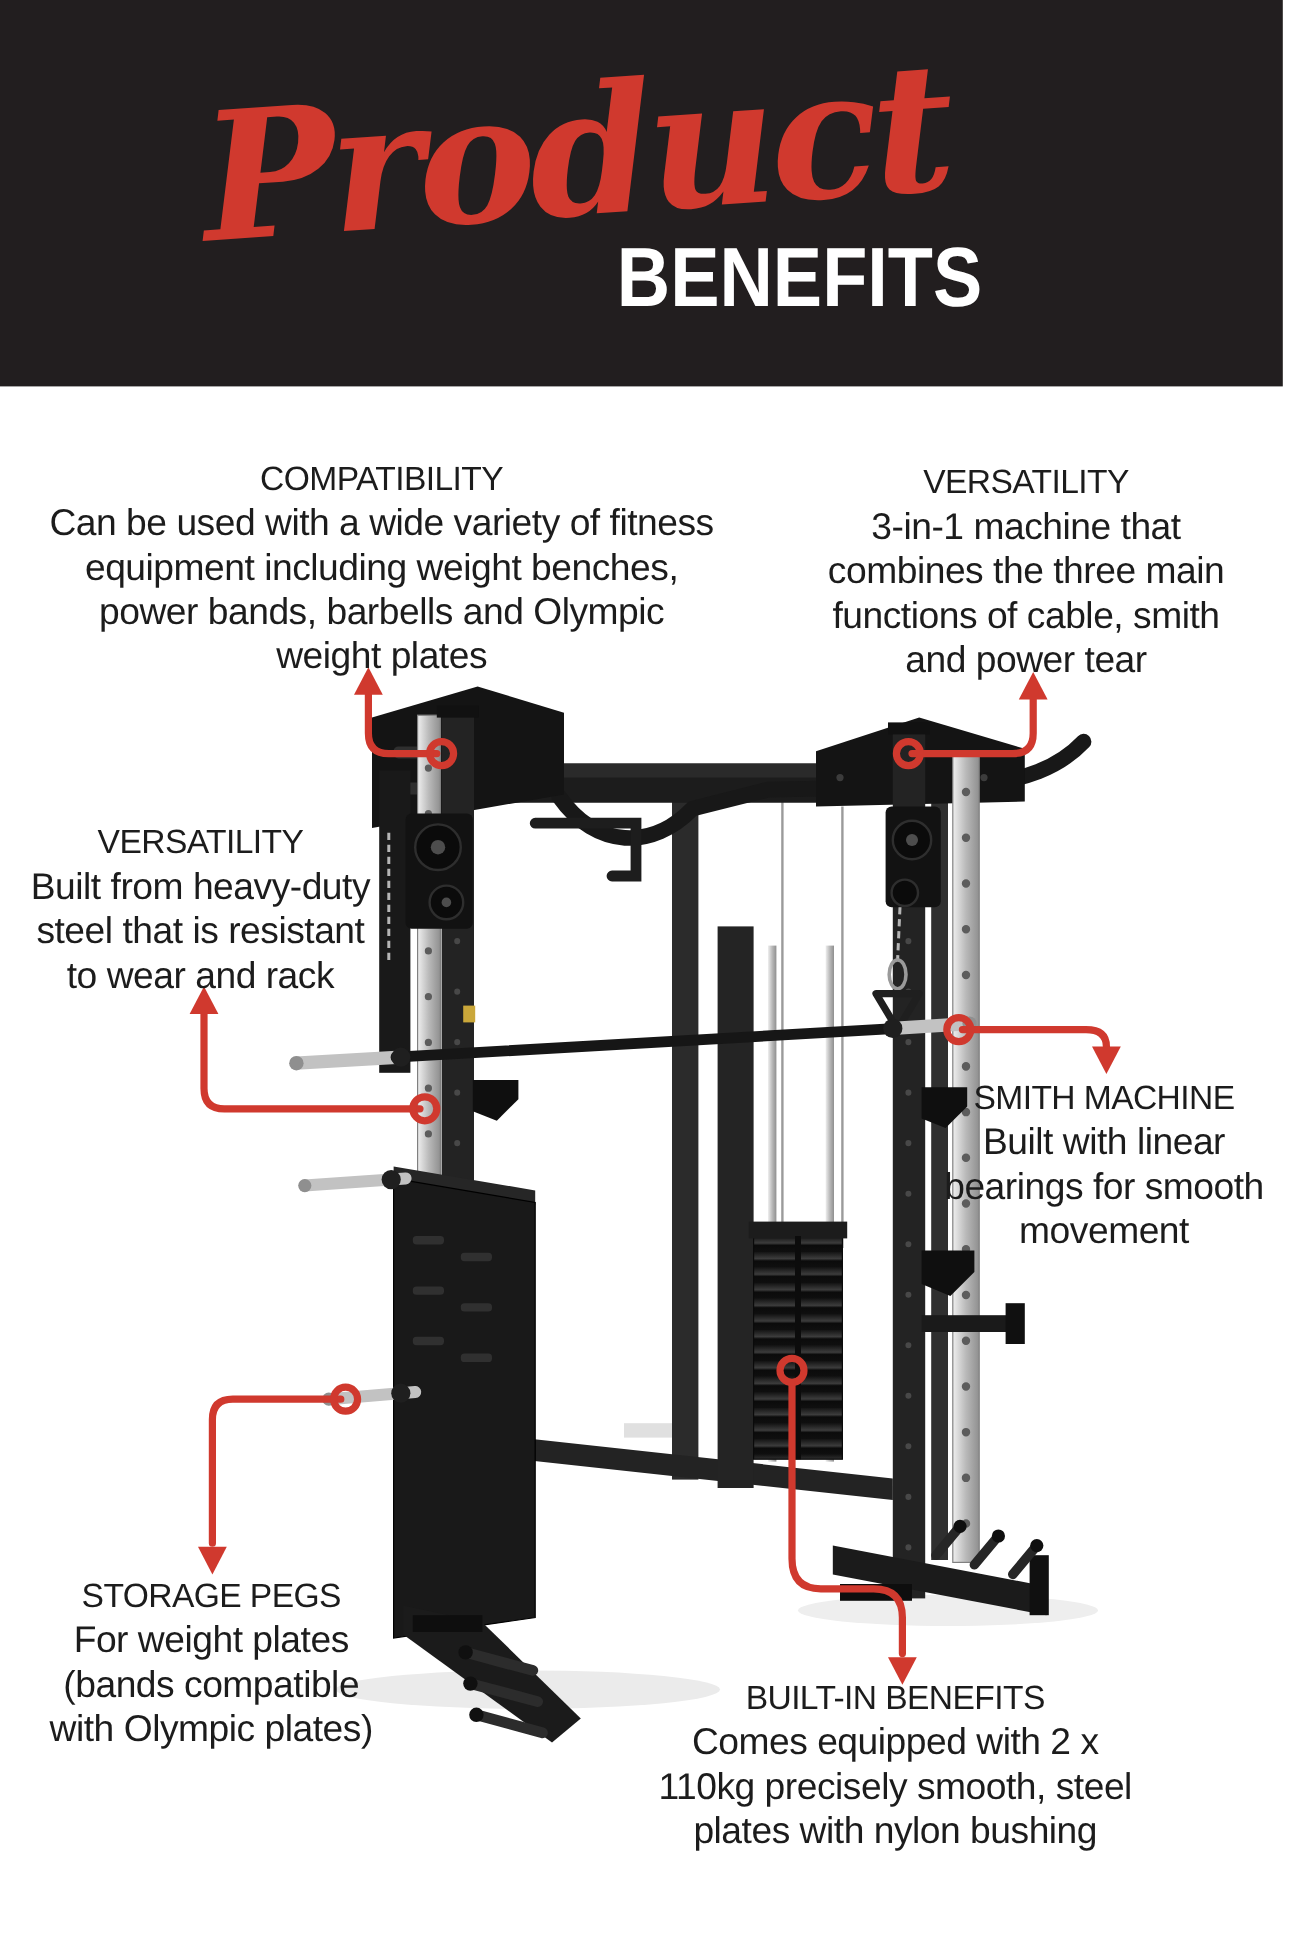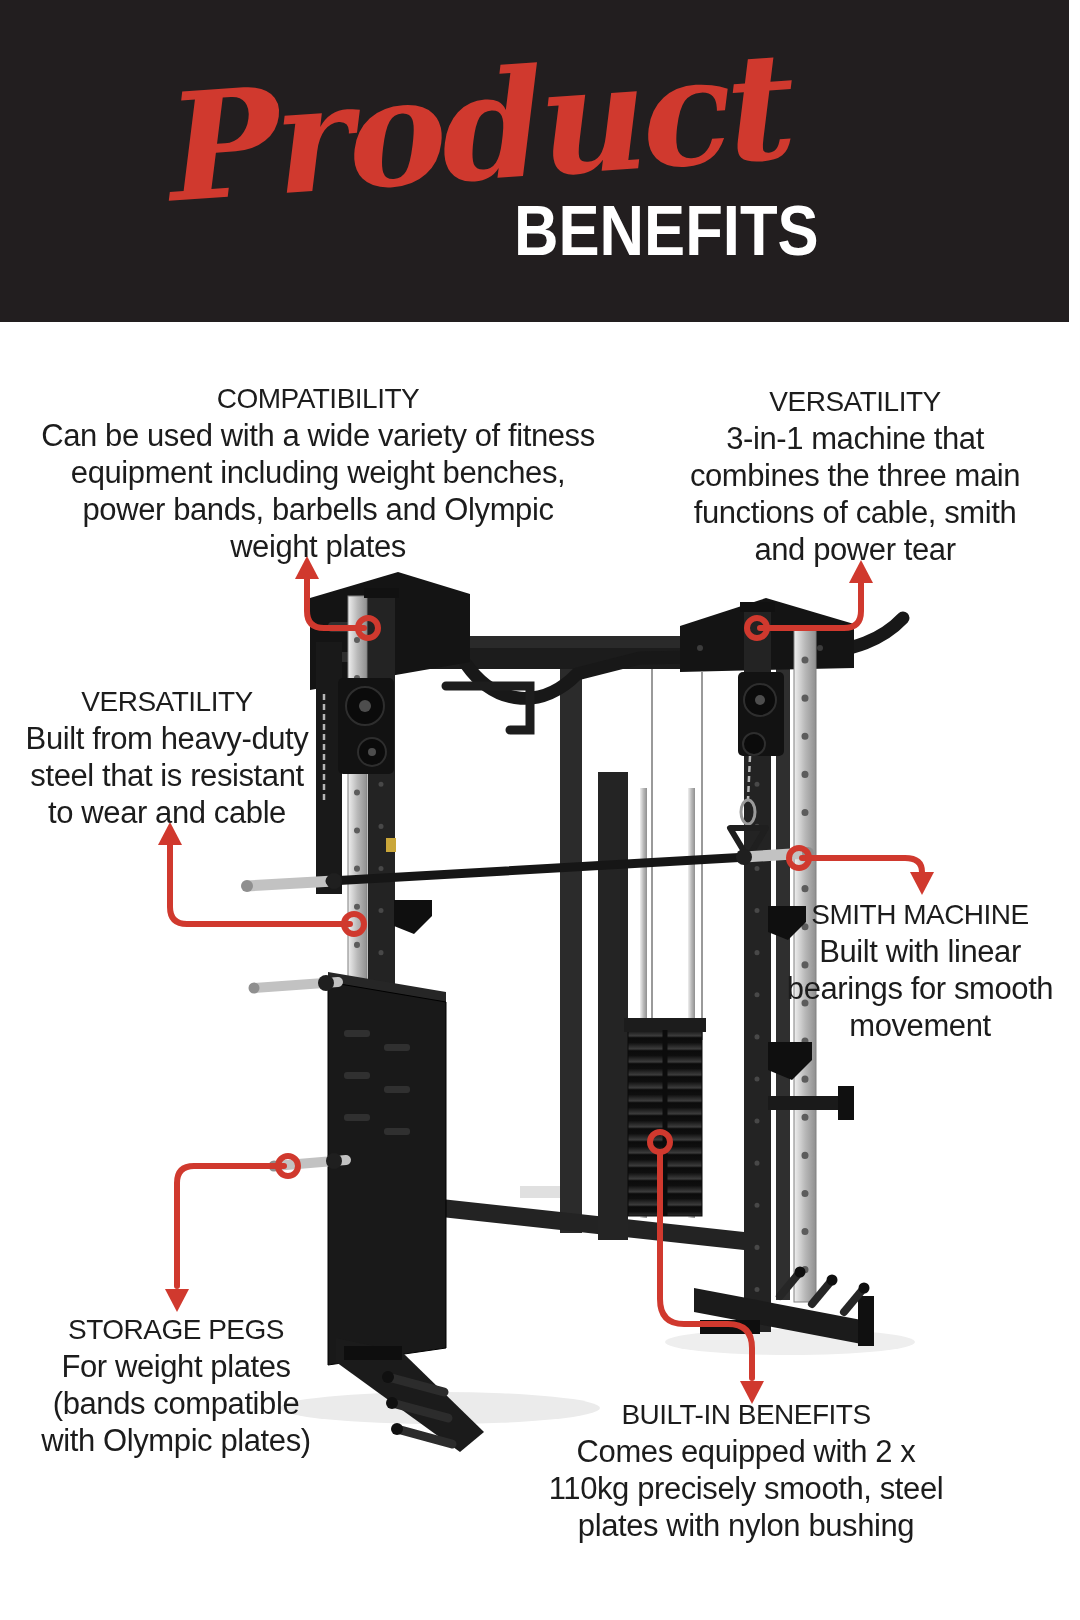--- a/index.html
+++ b/index.html
@@ -196,21 +196,21 @@
     <div class="l">3-in-1 machine that</div>
     <div class="l">combines the three main</div>
     <div class="l">functions of cable, smith</div>
     <div class="l">and power tear</div>
   </div>
 
   <div class="callout" style="left:167px;top:683px;">
     <div class="t">VERSATILITY</div>
     <div class="l">Built from heavy-duty</div>
     <div class="l">steel that is resistant</div>
-    <div class="l">to wear and cable</div>
+    <div class="l">to wear and rack</div>
   </div>
 
   <div class="callout" style="left:920px;top:896px;">
     <div class="t">SMITH MACHINE</div>
     <div class="l">Built with linear</div>
     <div class="l">bearings for smooth</div>
     <div class="l">movement</div>
   </div>
 
   <div class="callout" style="left:176px;top:1311px;">

